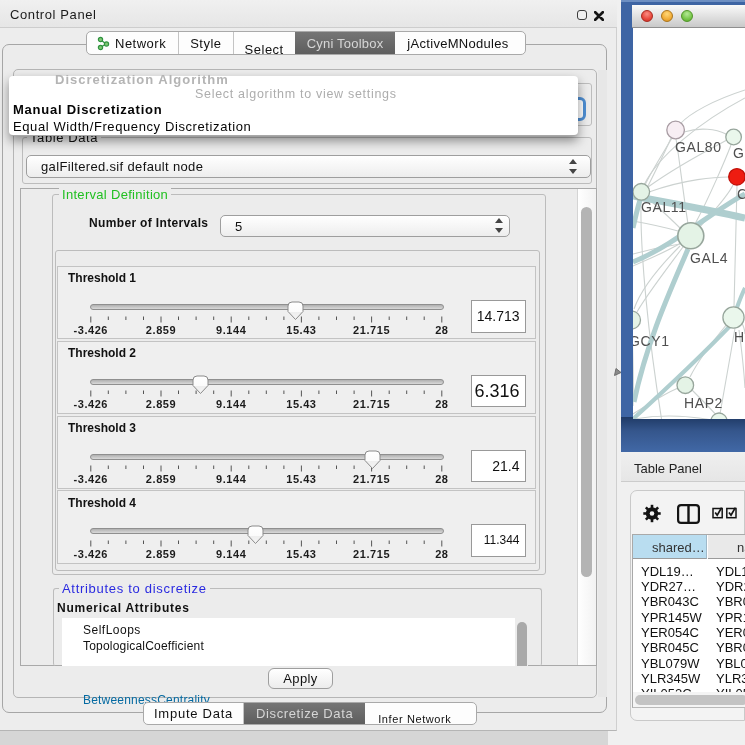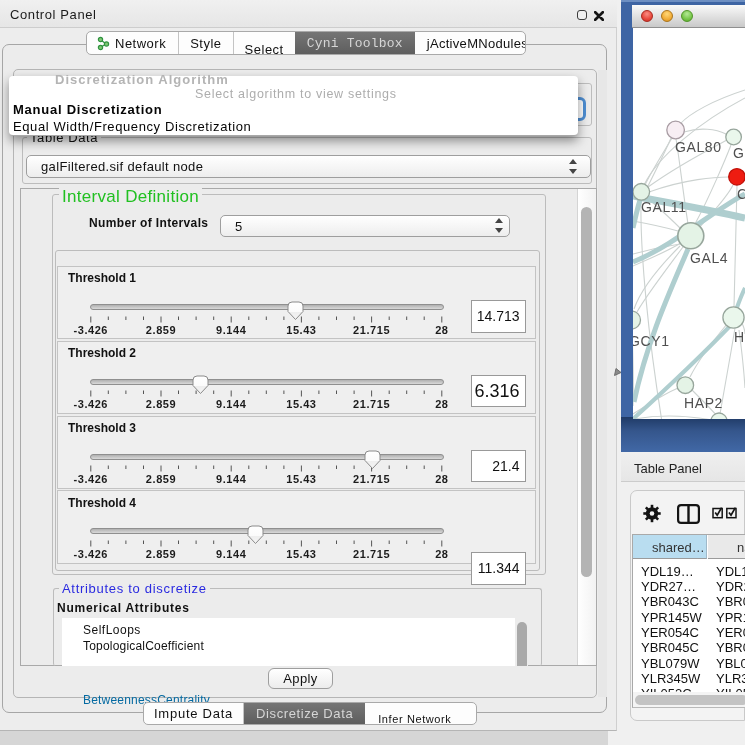--- a/index.html
+++ b/index.html
@@ -32,42 +32,42 @@
               <line x1="4" y1="4" x2="9" y2="8"></line>
               <line x1="4" y1="11" x2="9" y2="8"></line>
               <circle cx="3.5" cy="3.5" r="2.1"></circle>
               <circle cx="3.5" cy="11.5" r="2.1"></circle>
               <circle cx="9.5" cy="8" r="2.1"></circle>
             </g>
           </svg>
       Network</div>
     <div style="flex:0 0 auto;display:flex;align-items:center;padding:0 11px;font-size:13px;color:#111;letter-spacing:0.5px;border-right:1px solid #c4c4c4;">Style</div>
     <div style="flex:0 0 auto;display:flex;align-items:center;padding:17px 11px;font-size:13px;color:#111;letter-spacing:0.5px;">Select</div>
-    <div style="flex:0 0 auto;display:flex;align-items:center;padding:0 12px;font-size:13px;color:#d6d6d6;letter-spacing:0.2px;background:linear-gradient(#757575,#5e5e5e);font-family:Liberation Mono, monospace;">Cyni Toolbox</div>
+    <div style="flex:0 0 auto;display:flex;align-items:center;padding:0 12px;font-size:13px;color:#d6d6d6;letter-spacing:0.2px;background:linear-gradient(#757575,#5e5e5e);">Cyni Toolbox</div>
     <div style="flex:0 0 auto;display:flex;align-items:center;padding:0 12px;font-size:13px;color:#111;letter-spacing:0.3px;">jActiveMNodules</div>
   </div>
 
   <div class="abs" style="left:22px;top:137px;width:570px;height:47px;border:1px solid #bcbcbc;border-radius:3px;"></div>
   <div class="abs" style="left:27px;top:130px;padding:0 3px;background:#ececec;font-size:13px;color:#111;letter-spacing:0.6px;">Table Data</div>
   <div class="abs" style="left:26px;top:155px;width:565px;height:23px;background:linear-gradient(#ffffff,#ededed);border:1px solid #9e9e9e;border-radius:5px;"></div>
   <div class="abs" style="left:41px;top:159px;font-size:13px;color:#111;letter-spacing:0.35px;">galFiltered.sif default node</div>
   <svg class="abs" style="left:567px;top:158px;" width="12" height="17">
         <path d="M6,1 L10,6 L2,6 Z" fill="#444"></path>
         <path d="M6,16 L10,11 L2,11 Z" fill="#444"></path>
       </svg>
 
   <div class="abs" style="left:598px;top:70px;width:9px;height:627px;background:#e7e7e7;"></div>
 
   <div class="abs" style="left:20px;top:188px;width:577px;height:478px;border:1px solid #a9a9a9;background:#ececec;"></div>
 
   <div class="abs" style="left:577px;top:189px;width:19px;height:476px;background:linear-gradient(90deg,#ffffff,#f2f2f2);border-left:1px solid #d4d4d4;"></div>
   <div class="abs" style="left:581px;top:207px;width:11px;height:370px;background:#b4b4b4;border-radius:6px;"></div>
 
   <div class="abs" style="left:52px;top:194px;width:494px;height:381px;border:1px solid #bcbcbc;border-radius:3px;"></div>
-  <div class="abs" style="left:59px;top:187px;padding:0 3px;background:#ececec;font-size:17px;color:#21c021;letter-spacing:0.3px;">Interval Definition</div>
+  <div class="abs" style="left:59px;top:187px;padding:0 3px;background:#ececec;font-size:13px;color:#21c021;letter-spacing:0.3px;">Interval Definition</div>
   <div class="abs b" style="left:89px;top:216px;font-size:12px;color:#111;letter-spacing:0.35px;">Number of Intervals</div>
   <div class="abs" style="left:220px;top:215px;width:290px;height:22px;background:linear-gradient(#ffffff,#ededed);border:1px solid #9e9e9e;border-radius:5px;"></div>
   <div class="abs" style="left:235px;top:219px;font-size:13px;color:#111;">5</div>
   <svg class="abs" style="left:493px;top:217px;" width="12" height="17">
         <path d="M6,1 L10,6 L2,6 Z" fill="#444"></path>
         <path d="M6,16 L10,11 L2,11 Z" fill="#444"></path>
       </svg>
 
   <div class="abs" style="left:55px;top:250px;width:485px;height:321px;border:1px solid #bcbcbc;border-radius:3px;"></div>
   <div class="abs" style="left:57px;top:266.0px;width:479px;height:73.4px;border:1px solid #c3c3c3;background:#efefef;"></div>
@@ -238,21 +238,21 @@
         <path d="M1,5 Q1,1 5,1 L12,1 Q16,1 16,5 L16,10.5 L8.5,18.5 L1,10.5 Z" fill="url(#thg)" stroke="#8b8b8b" stroke-width="1"></path>
         <defs>
           <linearGradient id="thg" x1="0" y1="0" x2="0" y2="1">
             <stop offset="0" stop-color="#ffffff"></stop>
             <stop offset="0.55" stop-color="#fbfbfb"></stop>
             <stop offset="0.56" stop-color="#eeeeee"></stop>
             <stop offset="1" stop-color="#f4f4f4"></stop>
           </linearGradient>
         </defs>
       </svg>
-  <div class="abs" style="left:470.5px;top:524.3px;width:55px;height:32.5px;background:#fff;border:1px solid #999;font-size:14px;color:#111;text-align:right;line-height:31px;padding-right:5px;margin-top:28px;">11.344</div>
+  <div class="abs" style="left:470.5px;top:524.3px;width:55px;height:32.5px;background:#fff;border:1px solid #999;font-size:12px;color:#111;text-align:right;line-height:31px;padding-right:5px;">11.344</div>
 
   <div class="abs" style="left:53px;top:588px;width:489px;height:78px;border:1px solid #bcbcbc;border-radius:3px;border-bottom:none;"></div>
   <div class="abs" style="left:59px;top:581px;padding:0 3px;background:#ececec;font-size:13px;color:#2a2ae0;letter-spacing:0.7px;">Attributes to discretize</div>
   <div class="abs b" style="left:57px;top:601px;font-size:12px;color:#111;letter-spacing:0.75px;">Numerical Attributes</div>
   <div class="abs" style="left:62px;top:618px;width:466px;height:48px;background:#ffffff;"></div>
   <div class="abs" style="left:83px;top:622.5px;font-size:12px;color:#111;letter-spacing:0.5px;">SelfLoops</div>
   <div class="abs" style="left:83px;top:639px;font-size:12px;color:#111;letter-spacing:0.2px;">TopologicalCoefficient</div>
   <div class="abs" style="left:83px;top:693px;font-size:12px;color:#0369a1;letter-spacing:0.2px;">BetweennessCentrality</div>
   <div class="abs" style="left:515px;top:618px;width:13px;height:48px;background:#ececec;"></div>
   <div class="abs" style="left:516.5px;top:622px;width:10px;height:44px;background:#a9a9a9;border-radius:5px 5px 0 0;"></div>

